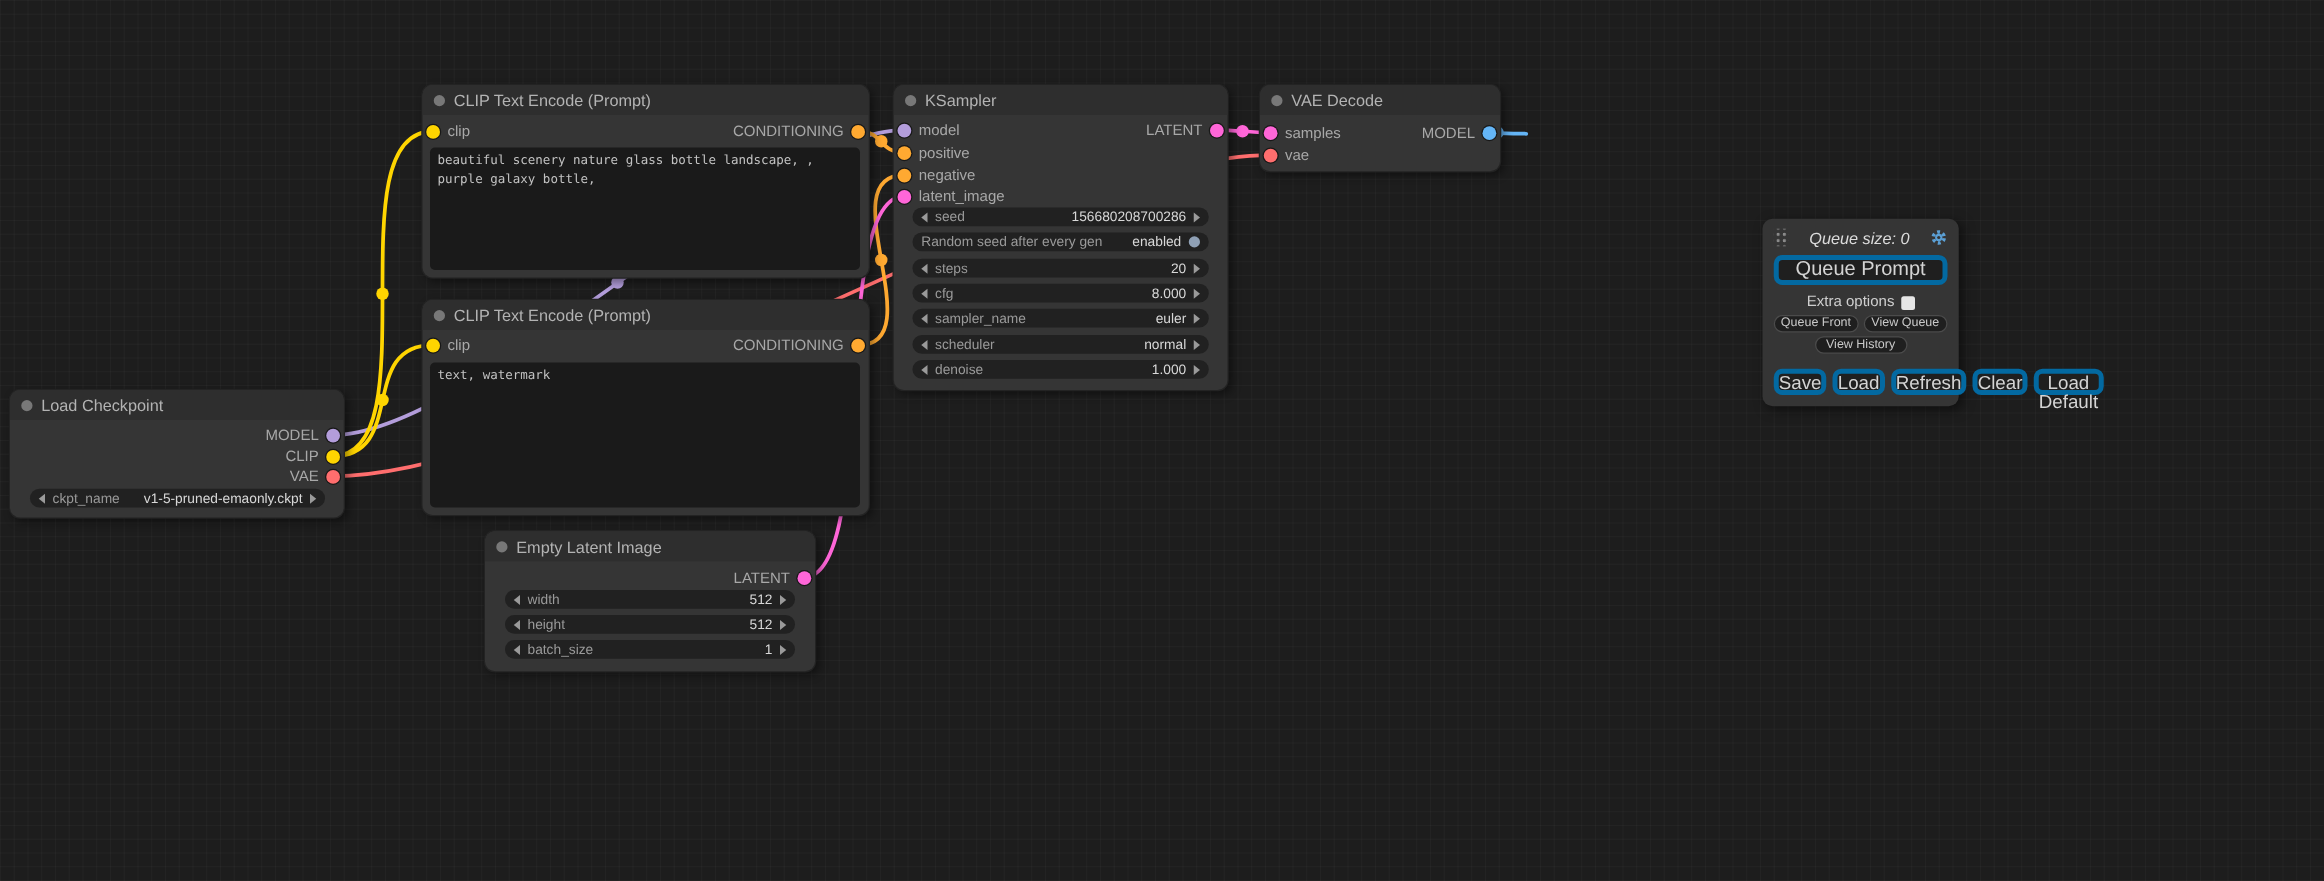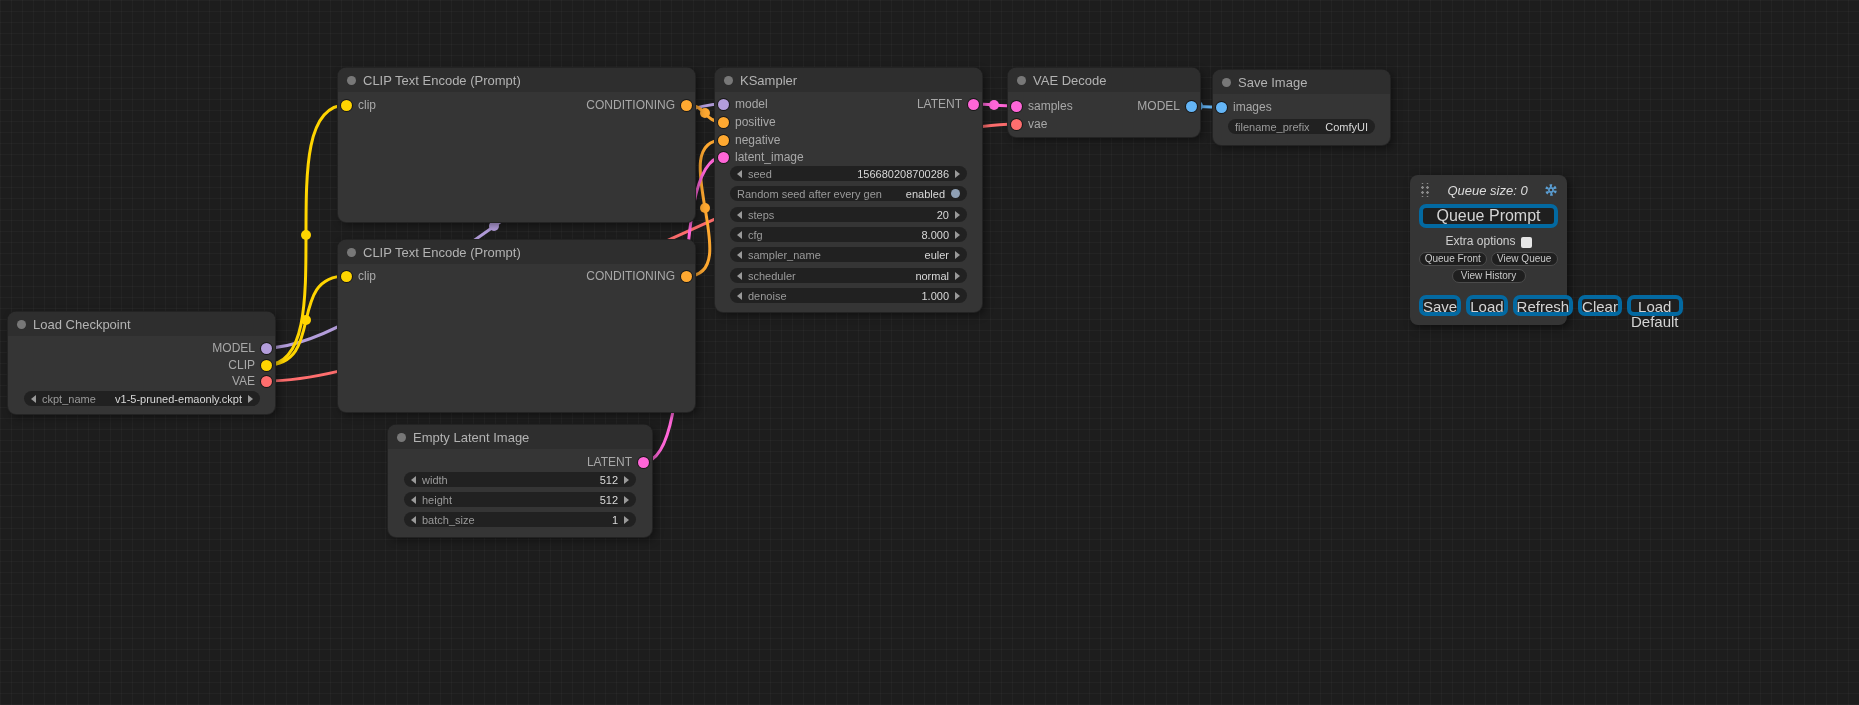--- a/index.html
+++ b/index.html
@@ -152,35 +152,37 @@
       <span>CLIP Text Encode (Prompt)</span>
     </div>
     <div class="slot in" style="top:30px">
       <span class="pin pin-clip"></span>
       <span>clip</span>
     </div>
     <div class="slot out" style="top:30px">
       <span>CONDITIONING</span>
       <span class="pin pin-cond"></span>
     </div>
+    <div class="prompt-text" style="left:6px;top:50px;width:344px;height:98px">beautiful scenery nature glass bottle landscape, , purple galaxy bottle,</div>
   </div>
 
   <div class="node" style="left:338px;top:240px;width:357px;height:172px">
     <div class="node-title">
       <span class="collapse-dot"></span>
       <span>CLIP Text Encode (Prompt)</span>
     </div>
     <div class="slot in" style="top:29px">
       <span class="pin pin-clip"></span>
       <span>clip</span>
     </div>
     <div class="slot out" style="top:29px">
       <span>CONDITIONING</span>
       <span class="pin pin-cond"></span>
     </div>
+    <div class="prompt-text" style="left:6px;top:50px;width:344px;height:116px">text, watermark</div>
   </div>
 
   <div class="node" style="left:388px;top:425px;width:264px;height:112px">
     <div class="node-title">
       <span class="collapse-dot"></span>
       <span>Empty Latent Image</span>
     </div>
     <div class="slot out" style="top:30px">
       <span>LATENT</span>
       <span class="pin pin-latent"></span>
@@ -286,34 +288,20 @@
     <div class="slot in" style="top:49px">
       <span class="pin pin-vae"></span>
       <span>vae</span>
     </div>
     <div class="slot out" style="top:31px">
       <span>MODEL</span>
       <span class="pin pin-image"></span>
     </div>
   </div>
 
-  <div class="node" style="left:1213px;top:70px;width:177px;height:75px">
-    <div class="node-title">
-      <span class="collapse-dot"></span>
-      <span>Save Image</span>
-    </div>
-    <div class="slot in" style="top:30px">
-      <span class="pin pin-image"></span>
-      <span>images</span>
-    </div>
-    <div class="widget" style="left:15px;top:49px;width:147px">
-      <span class="w-label">filename_prefix</span>
-      <span class="w-value">ComfyUI</span>
-    </div>
-  </div>
 
   <div class="menu">
     <div class="menu-header">
       <span class="drag-handle"></span>
       <span class="queue-size">Queue size: 0</span>
       <svg class="gear" width="14" height="14" viewBox="0 0 24 24">
         <circle cx="12" cy="12" r="7.5" fill="none" stroke="#5b9fd4" stroke-width="5" stroke-dasharray="3.9 3.9" transform="rotate(8 12 12)"></circle>
         <circle cx="12" cy="12" r="5" fill="#5b9fd4"></circle>
         <circle cx="12" cy="12" r="2.2" fill="#353535"></circle>
       </svg>

